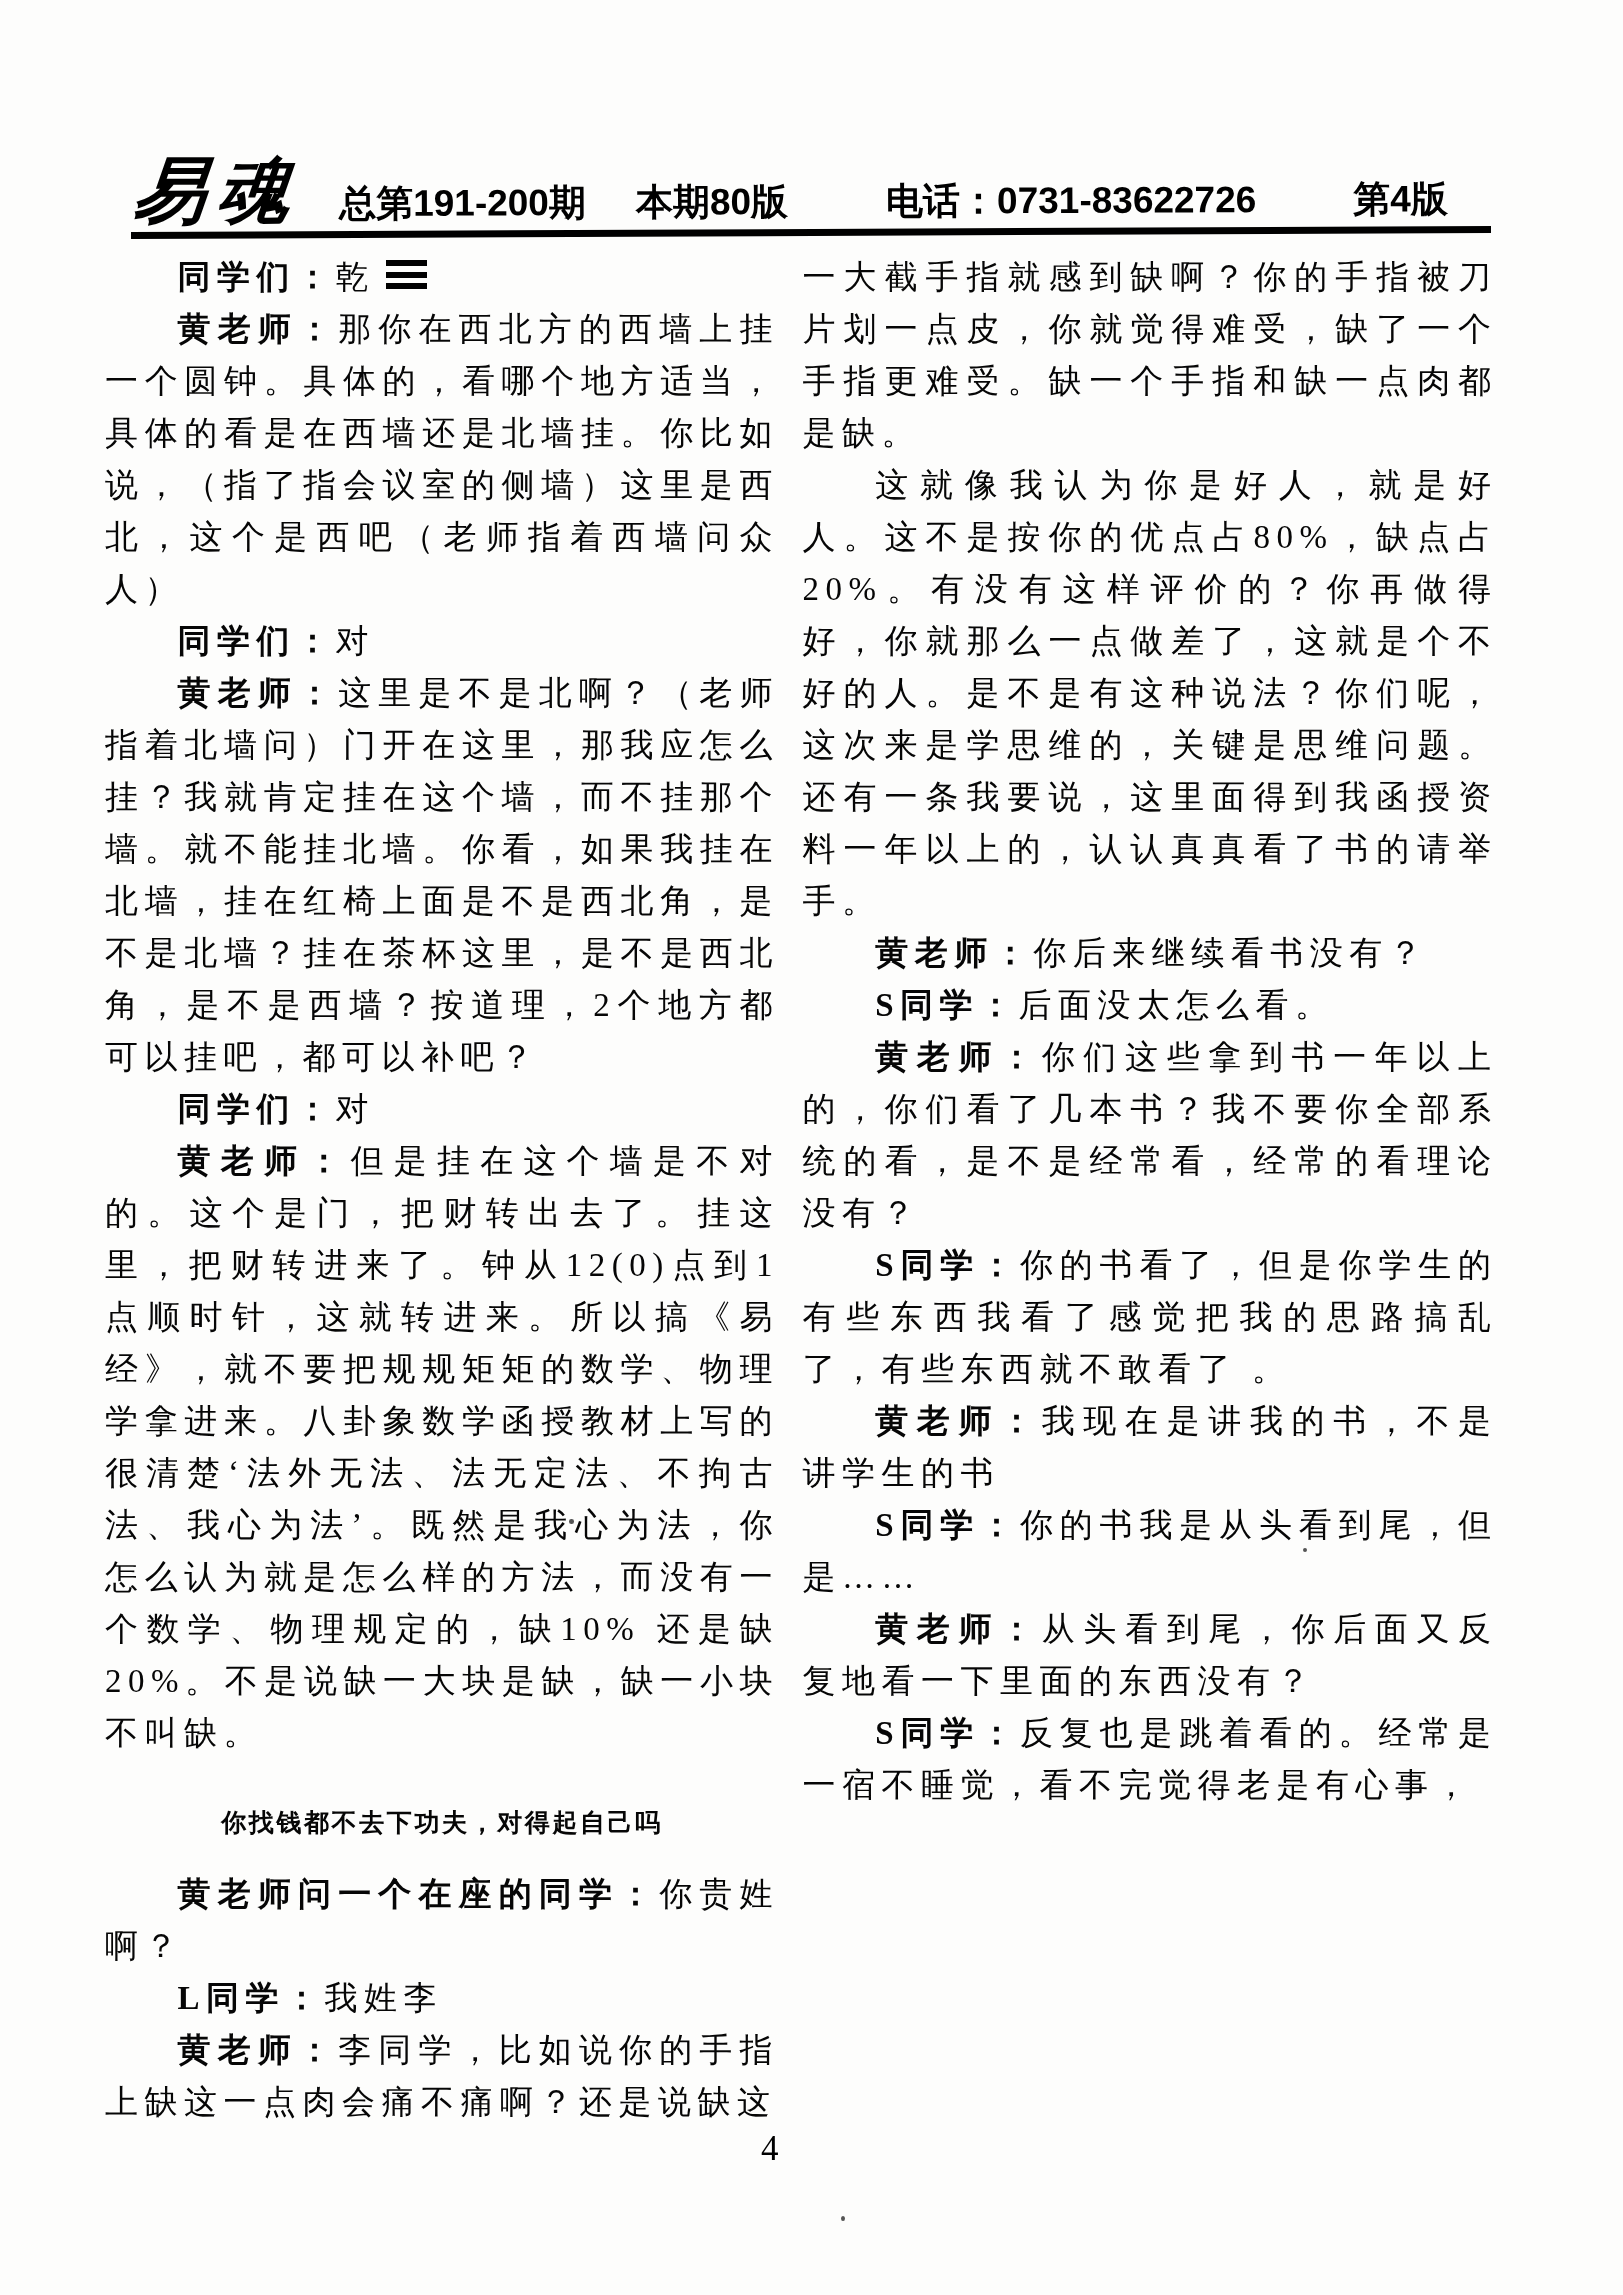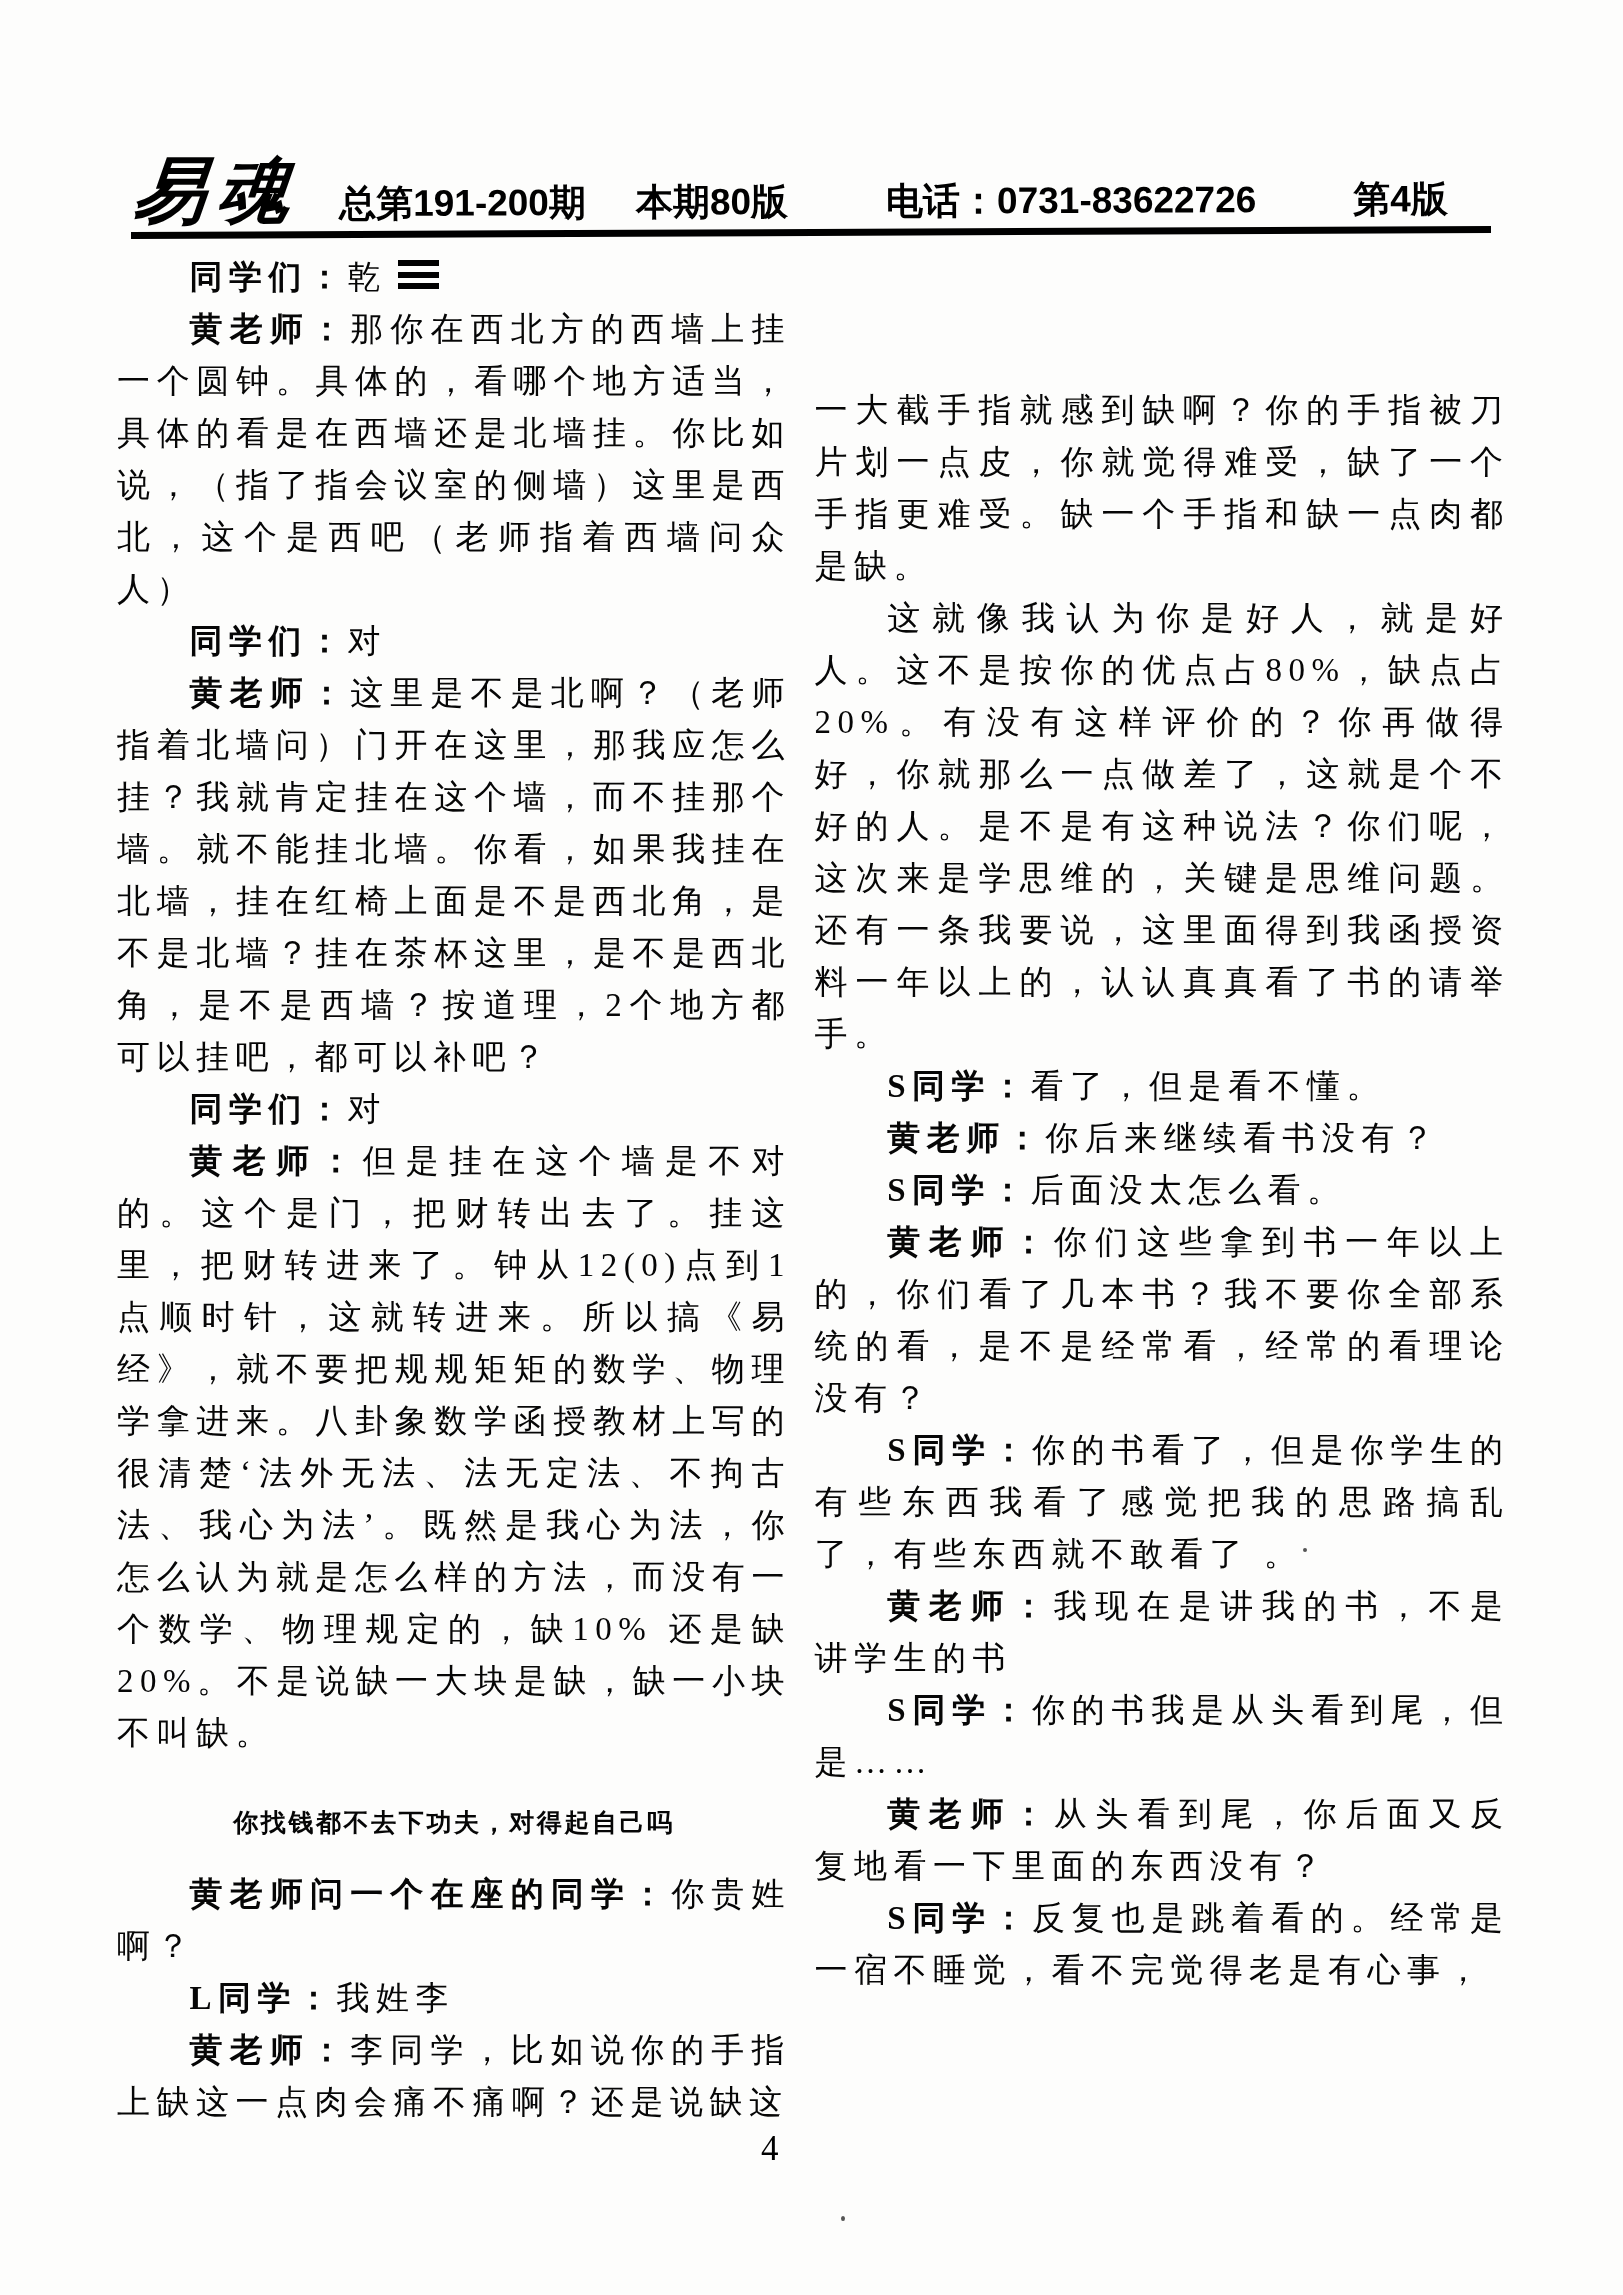--- a/index.html
+++ b/index.html
@@ -48,24 +48,23 @@
   .rule {
     position: absolute;
     left: 131px; top: 229px;
     width: 1360px; height: 7.2px;
     background: #000;
     transform: rotate(-0.25deg);
   }
   
   .columns {
     position: absolute;
-    left: 117px; top: 251px;
+    left: 105px; top: 251px;
     width: 1393px;
     display: flex;
-    align-items: center;
   }
   .col {
     font-size: 33px;
     line-height: 52px;
     letter-spacing: 6.5px;
     text-align: justify;
     color: #060606;
   }
   .col.left  { width: 674px; margin-right: 23.6px; }
   .col.right { width: 695px; }
@@ -127,21 +126,20 @@
         <p class="para"><span class="speaker">同学们：</span>对</p>
         <p class="para"><span class="speaker">黄老师：</span>但是挂在这个墙是不对的。这个是门，把财转出去了。挂这里，把财转进来了。钟从12(0)点到1点顺时针，这就转进来。所以搞《易经》，就不要把规规矩矩的数学、物理学拿进来。八卦象数学函授教材上写的很清楚‘法外无法、法无定法、不拘古法、我心为法’。既然是我心为法，你怎么认为就是怎么样的方法，而没有一个数学、物理规定的，缺10% 还是缺20%。不是说缺一大块是缺，缺一小块不叫缺。</p>
         <p class="col-heading">你找钱都不去下功夫，对得起自己吗</p>
         <p class="para"><span class="speaker">黄老师问一个在座的同学：</span>你贵姓啊？</p>
         <p class="para"><span class="speaker">L同学：</span>我姓李</p>
         <p class="para"><span class="speaker">黄老师：</span>李同学，比如说你的手指上缺这一点肉会痛不痛啊？还是说缺这</p>
       </div>
     <div class="col right" id="col-right">
         <p class="para no-indent">一大截手指就感到缺啊？你的手指被刀片划一点皮，你就觉得难受，缺了一个手指更难受。缺一个手指和缺一点肉都是缺。</p>
         <p class="para">这就像我认为你是好人，就是好人。这不是按你的优点占80%，缺点占20%。有没有这样评价的？你再做得好，你就那么一点做差了，这就是个不好的人。是不是有这种说法？你们呢，这次来是学思维的，关键是思维问题。还有一条我要说，这里面得到我函授资料一年以上的，认认真真看了书的请举手。</p>
-        <p class="para"><span class="speaker">S同学：</span>看了，但是看不懂。</p>
         <p class="para"><span class="speaker">黄老师：</span>你后来继续看书没有？</p>
         <p class="para"><span class="speaker">S同学：</span>后面没太怎么看。</p>
         <p class="para"><span class="speaker">黄老师：</span>你们这些拿到书一年以上的，你们看了几本书？我不要你全部系统的看，是不是经常看，经常的看理论没有？</p>
         <p class="para"><span class="speaker">S同学：</span>你的书看了，但是你学生的有些东西我看了感觉把我的思路搞乱了，有些东西就不敢看了 。</p>
         <p class="para"><span class="speaker">黄老师：</span>我现在是讲我的书，不是讲学生的书</p>
         <p class="para"><span class="speaker">S同学：</span>你的书我是从头看到尾，但是……</p>
         <p class="para"><span class="speaker">黄老师：</span>从头看到尾，你后面又反复地看一下里面的东西没有？</p>
         <p class="para"><span class="speaker">S同学：</span>反复也是跳着看的。经常是一宿不睡觉，看不完觉得老是有心事，</p>
       </div>
   </div>

